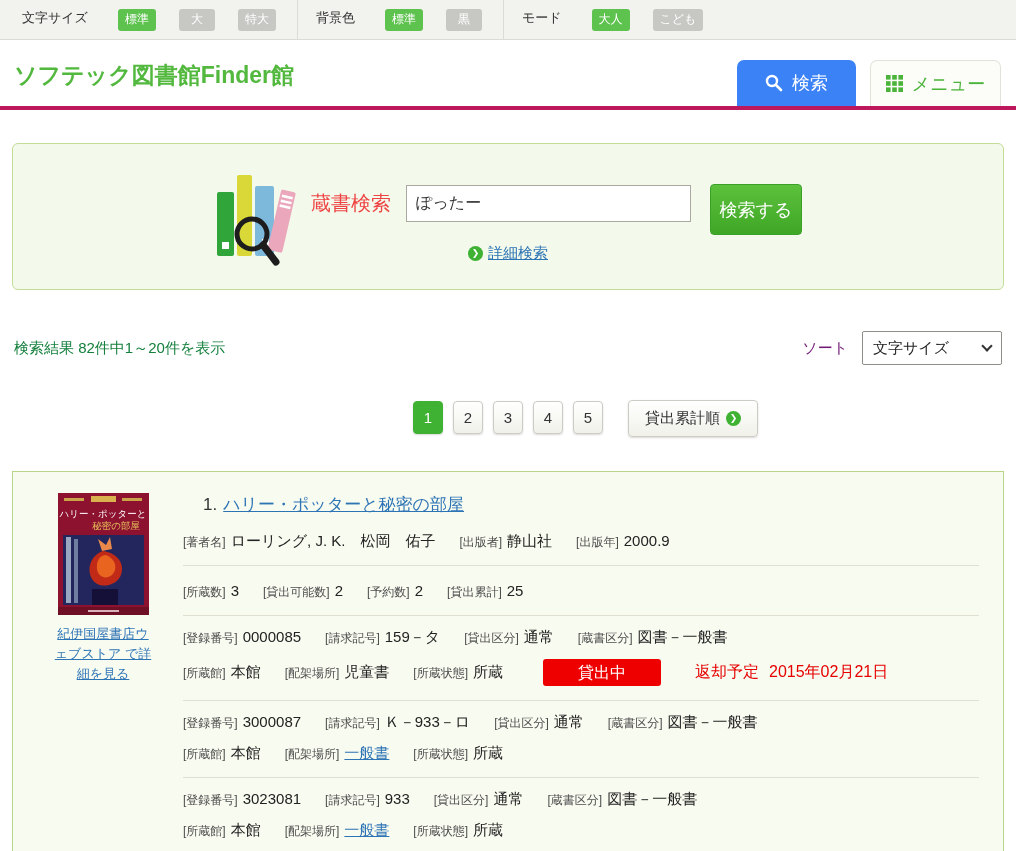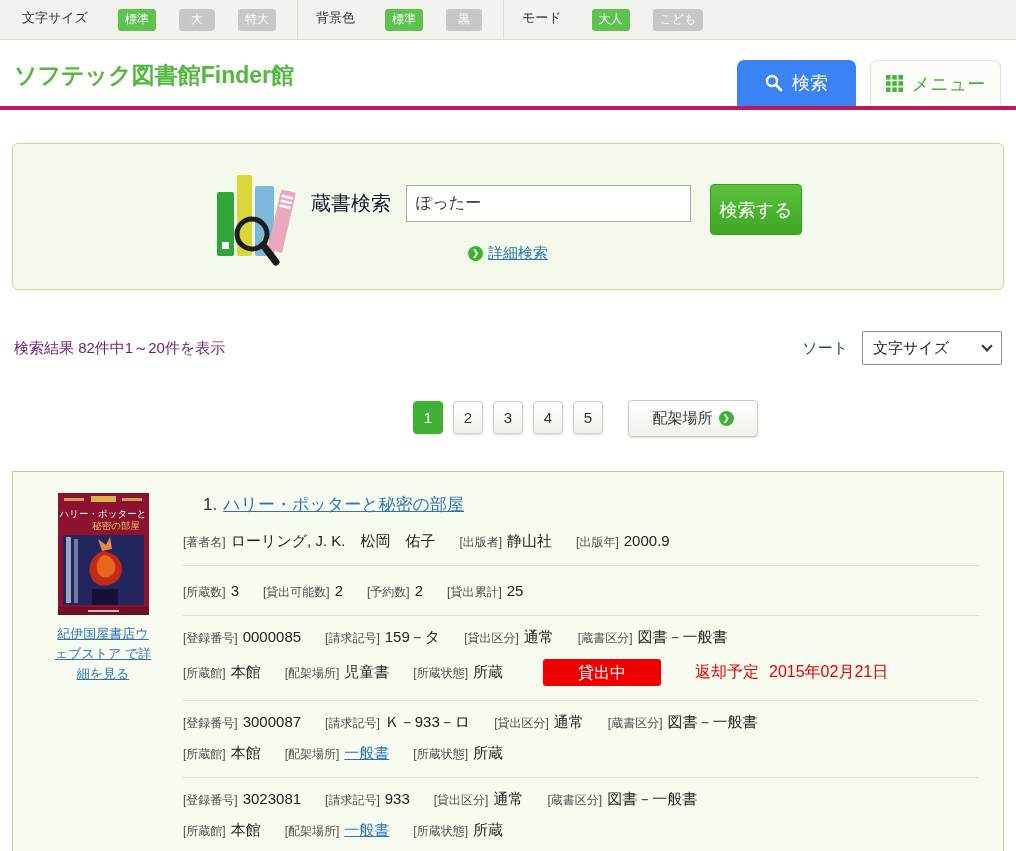--- a/index.html
+++ b/index.html
@@ -27,40 +27,40 @@
   .tab { height:46px; border-radius:7px 7px 0 0; display:flex; align-items:center;
     justify-content:center; gap:9px; font-size:18px; cursor:pointer; }
   .tab-search { width:119px; background:#3b82f6; color:#fff; }
   .tab-menu { width:131px; background:#fcfcf9; border:1px solid #e2e2da;
     border-bottom:none; color:#4ab43a; }
 
   
   .search-panel { position:relative; margin:33px 12px 0; height:147px;
     background:#f3faeb; border:1px solid #c3dd96; border-radius:6px; }
   .books-icon { position:absolute; left:203px; top:18px; }
-  .search-label { position:absolute; left:298px; top:46px; font-size:20px; color:#0f172a; }
+  .search-label { position:absolute; left:298px; top:46px; font-size:20px; color:#ef4444; }
   .search-input { position:absolute; left:393px; top:41px; width:285px; height:37px;
     border:1px solid #a9a9a2; background:#fff; font-size:16px; padding:0 9px;
     font-family:inherit; color:#333; }
   .search-btn { position:absolute; left:697px; top:40px; width:92px; height:51px;
     border:1px solid #3aa028; border-radius:4px; color:#fff; font-size:18px;
     background:linear-gradient(#5cc13c,#3fa726); cursor:pointer; font-family:inherit; }
   .adv-row { position:absolute; left:0; right:0; top:100px; text-align:center;
     font-size:15px; }
   .arrow-circle { display:inline-block; width:15px; height:15px; border-radius:50%;
     background:#3fb234; color:#fff; font-size:9px; line-height:15px; text-align:center;
     vertical-align:2px; margin-right:5px; }
   a.link { color:#2d74b5; text-decoration:underline; cursor:pointer; }
 
   
   .results-row { margin:41px 14px 0; height:34px; display:flex;
     justify-content:space-between; align-items:center; }
-  .results-summary { font-size:15px; color:#701a75; }
+  .results-summary { font-size:15px; color:#15803d; }
   .sort-wrap { display:flex; align-items:center; gap:14px; }
-  .sort-label { font-size:15px; color:#14532d; }
+  .sort-label { font-size:15px; color:#701a75; }
   .sort-select { width:140px; height:34px; border:1px solid #8e8e88; background:#fff;
     border-radius:2px; display:flex; align-items:center; justify-content:space-between;
     padding:0 10px; font-size:15px; color:#222; cursor:pointer; }
   .chev-down { width:8px; height:8px; border-right:2px solid #333;
     border-bottom:2px solid #333; transform:rotate(45deg); margin-top:-4px; }
 
   
   .pagination { position:relative; margin-top:36px; height:37px; display:flex;
     justify-content:center; gap:10px; }
   .page-btn { width:30px; height:33px; border:1px solid #ccccc4; border-radius:4px;
@@ -184,21 +184,21 @@
     </div>
   </div>
 </div>
 
 <div class="pagination">
   <button class="page-btn active">1</button>
   <button class="page-btn">2</button>
   <button class="page-btn">3</button>
   <button class="page-btn">4</button>
   <button class="page-btn">5</button>
-  <button class="next-btn"><span>配架場所</span><span class="arrow-circle">❯</span></button>
+  <button class="next-btn"><span>貸出累計順</span><span class="arrow-circle">❯</span></button>
 </div>
 
 <div class="result-panel">
   <div class="left-col">
     <svg class="cover" width="91" height="122" viewBox="0 0 91 122">
       <rect x="0" y="0" width="91" height="122" fill="#8c1230"></rect>
       <rect x="6" y="5" width="20" height="3" fill="#c9a24a"></rect>
       <rect x="33" y="3" width="25" height="6" fill="#d9b14e"></rect>
       <rect x="64" y="5" width="20" height="3" fill="#c9a24a"></rect>
       <text x="45" y="24" font-size="9.5" fill="#ffffff" text-anchor="middle">ハリー・ポッターと</text>

